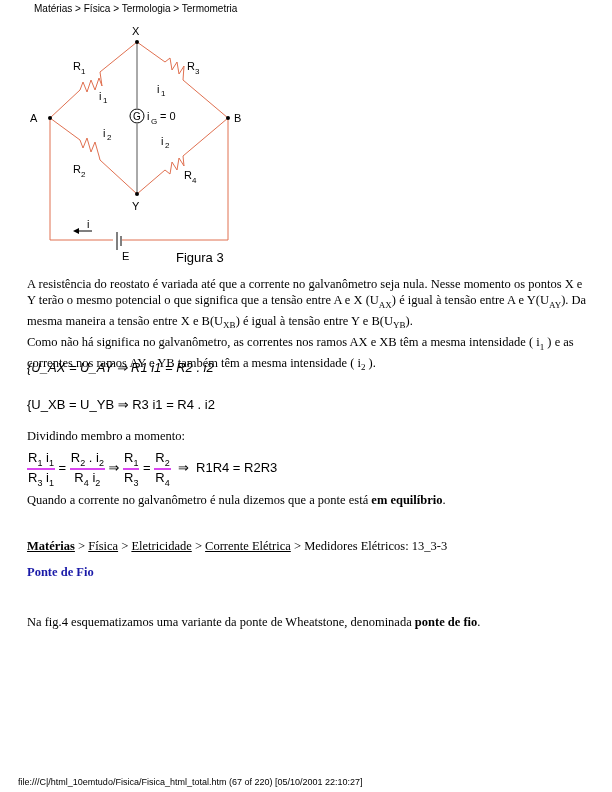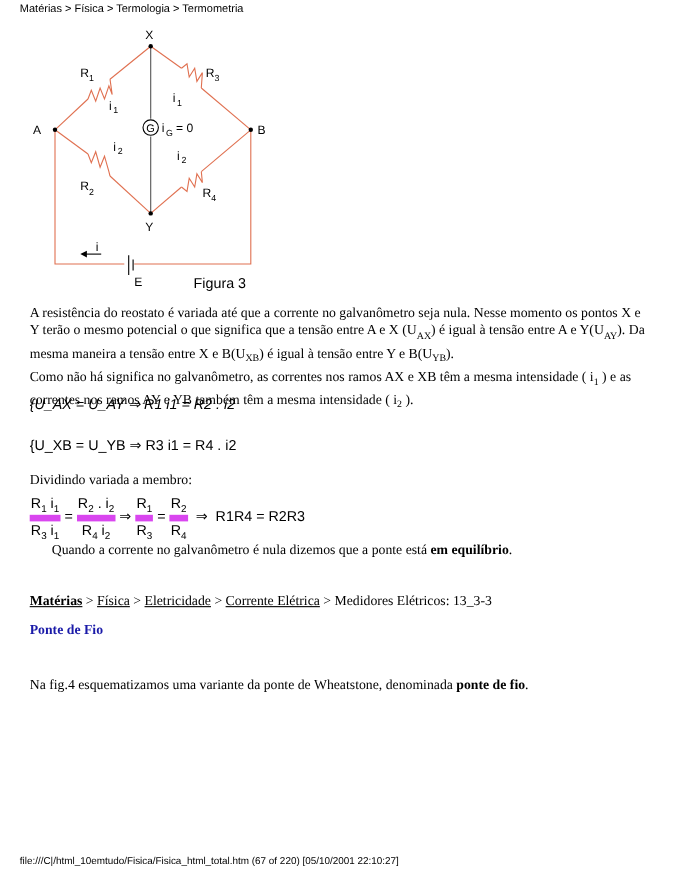--- a/index.html
+++ b/index.html
@@ -1,26 +1,26 @@
 <!DOCTYPE html>
 <html><head>
 <meta charset="utf-8">
 <style>
   html, body { margin:0; padding:0; background:#fff; }
   body { width:612px; height:792px; position:relative; overflow:hidden; color:#000; }
-  .hdr { position:absolute; left:18px; top:3px; font:10px "Liberation Sans", sans-serif; }
+  .hdr { position:absolute; left:34px; top:3px; font:10px "Liberation Sans", sans-serif; }
   .footer { position:absolute; left:18px; top:777px; font:9px "Liberation Sans", sans-serif; }
   .fig { position:absolute; left:20px; top:20px; width:240px; height:250px; }
   .txt { position:absolute; left:27px; font:12.5px "Liberation Serif", serif; line-height:16px; width:560px; }
   .txt sub { font-size:9px;margin-top:42px; }
   .eq { position:absolute; left:27px; font:13px "Liberation Sans", sans-serif; }
   .eq sub { font-size:9px; }
   .frac { display:inline-block; vertical-align:middle; text-align:center; }
   .frac span { display:block; padding:0 1px; }
-  .frac .num { border-bottom:6px solid #d946ef; }
+  .frac .num { border-bottom:2px solid #d946ef; }
   a.lnk { color:#000; text-decoration:underline; }
   .blue { color:#1a1aa8; font-weight:bold; }
 </style>
 </head>
 <body>
 
 <div class="hdr">Matérias &gt; Física &gt; Termologia &gt; Termometria</div>
 
 <svg class="fig" viewBox="0 0 240 250" font-family="Liberation Sans, sans-serif">
   <g stroke="#e07050" stroke-width="1" fill="none">
@@ -83,31 +83,31 @@
     <polygon points="53,211 59,208 59,214" fill="#000"></polygon>
 </svg>
 
 <div class="txt" style="top:276px;"><span>A resistência do reostato é variada até que a corrente no galvanômetro seja nula. Nesse momento os pontos X e Y terão o mesmo potencial o que significa que a tensão entre A e X (U</span><sub>AX</sub><span>) é igual à tensão entre A e Y(U</span><sub>AY</sub><span>). Da mesma maneira a tensão entre X e B(U</span><sub>XB</sub><span>) é igual à tensão entre Y e B(U</span><sub>YB</sub><span>).</span></div>
 
 <div class="txt" style="top:334px;"><span>Como não há significa no galvanômetro, as correntes nos ramos AX e XB têm a mesma intensidade ( i</span><sub>1</sub><span> ) e as correntes nos ramos AY e YB também têm a mesma intensidade ( i</span><sub>2</sub><span> ).</span></div>
 
 <div class="eq" style="top:360px;font-style:italic;">{U_AX = U_AY ⇒ R1 i1 = R2 . i2</div>
 <div class="eq" style="top:397px;">{U_XB = U_YB ⇒ R3 i1 = R4 . i2</div>
 
-<div class="txt" style="top:428px;">Dividindo variada a membro:</div>
+<div class="txt" style="top:428px;">Dividindo membro a momento:</div>
 
 <div class="eq" style="top:450px;">
   <span class="frac"><span class="num">R<sub>1</sub> i<sub>1</sub></span><span>R<sub>3</sub> i<sub>1</sub></span></span> =
   <span class="frac"><span class="num">R<sub>2</sub> . i<sub>2</sub></span><span>R<sub>4</sub> i<sub>2</sub></span></span> ⇒
   <span class="frac"><span class="num">R<sub>1</sub></span><span>R<sub>3</sub></span></span> =
   <span class="frac"><span class="num">R<sub>2</sub></span><span>R<sub>4</sub></span></span> &nbsp;⇒&nbsp;
   <span>R1R4 = R2R3</span>
 </div>
 
-<div class="txt" style="top:492px;margin-left:20px;"><span>Quando a corrente no galvanômetro é nula dizemos que a ponte está </span><b>em equilíbrio</b><span>.</span></div>
+<div class="txt" style="top:492px;"><span>Quando a corrente no galvanômetro é nula dizemos que a ponte está </span><b>em equilíbrio</b><span>.</span></div>
 
 <div class="txt" style="top:538px;"><a class="lnk" style="font-weight:bold">Matérias</a><span> &gt; </span><a class="lnk">Física</a><span> &gt; </span><a class="lnk">Eletricidade</a><span> &gt; </span><a class="lnk">Corrente Elétrica</a><span> &gt; </span><span>Medidores Elétricos: 13_3-3</span></div>
 
 <div class="txt blue" style="top:564px;">Ponte de Fio</div>
 
 <div class="txt" style="top:588px;margin-top:26px;"><span>Na fig.4 esquematizamos uma variante da ponte de Wheatstone, denominada </span><b>ponte de fio</b><span>.</span></div>
 
 <div class="footer">file:///C|/html_10emtudo/Fisica/Fisica_html_total.htm (67 of 220) [05/10/2001 22:10:27]</div>
 
 </body></html>

